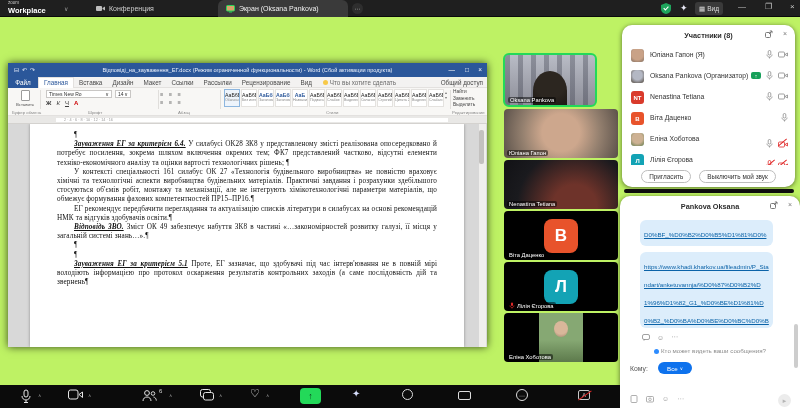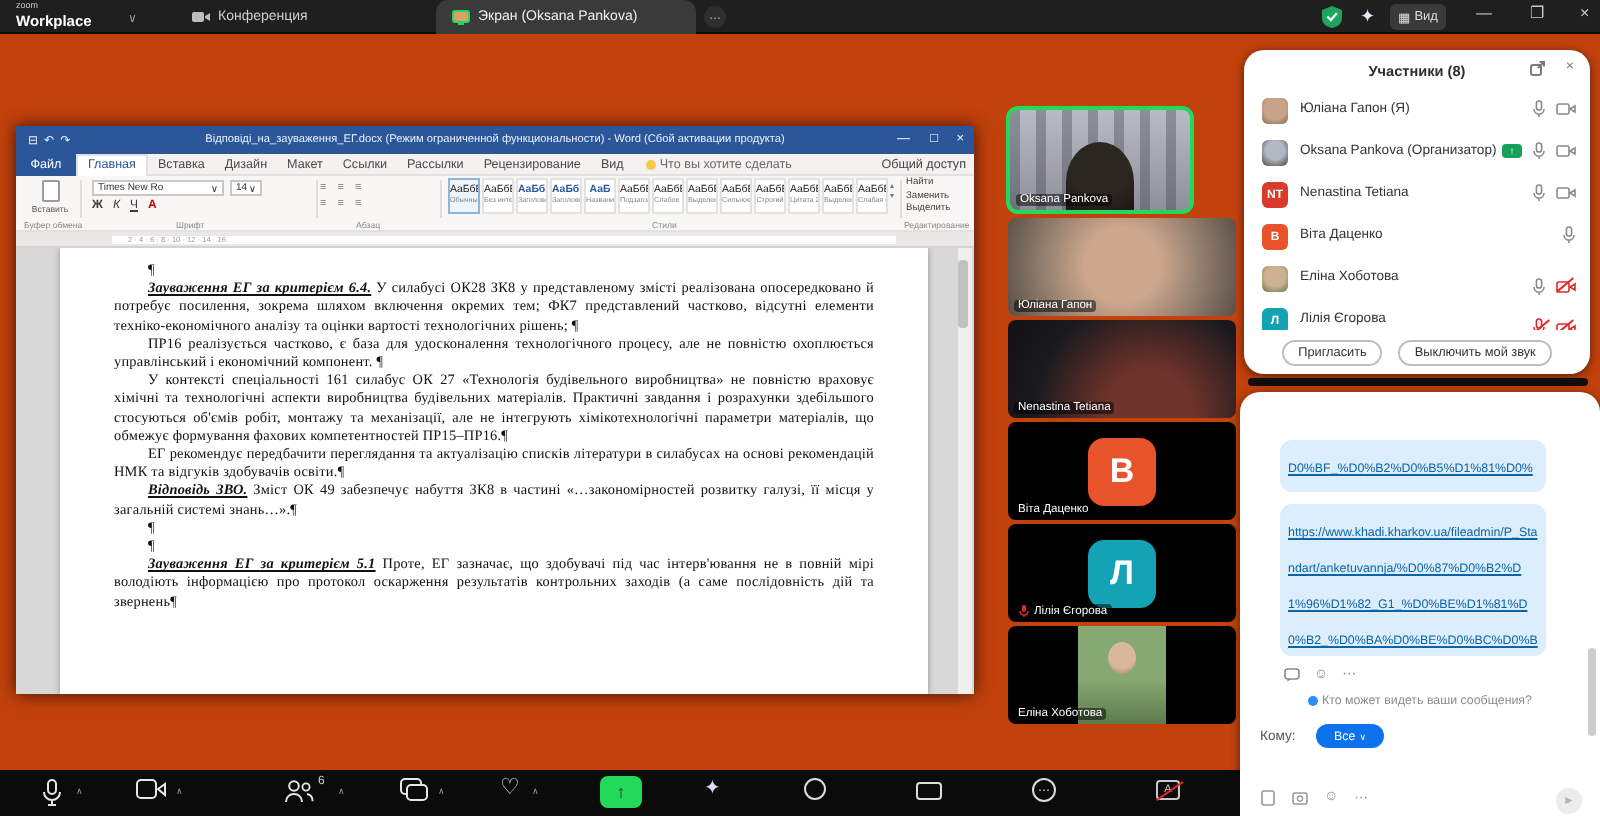--- a/index.html
+++ b/index.html
@@ -1,17 +1,17 @@
 <!DOCTYPE html>
 <html><head>
 <meta charset="utf-8">
 <style>
   *{margin:0;padding:0;box-sizing:border-box}
   html,body{background:#000}
-  .screen{position:relative;width:800px;height:408px;background:#c2410c;overflow:hidden;
+  .screen{position:relative;width:800px;height:408px;background:#bef264;overflow:hidden;
           font-family:"Liberation Sans",sans-serif;color:#ddd}
   .abs{position:absolute}
 
   
   .topbar{position:absolute;left:0;top:0;width:800px;height:17px;background:#1f1f1f;border-bottom:1px solid #0a0a0a}
   .logo{position:absolute;left:8px;top:1px;line-height:1;color:#fff}
   .logo .l1{font-size:4.5px;color:#c9c9c9;display:block}
   .logo .l2{font-size:7.5px;font-weight:bold;display:block;margin-top:1px}
   .logo-caret{position:absolute;left:64px;top:5px;font-size:6px;color:#9a9a9a}
   .tab{position:absolute;top:0;height:17px;display:flex;align-items:center;gap:4px;font-size:7px;color:#cfcfcf;padding:0 8px}
@@ -323,21 +323,20 @@
 
     <div class="ruler">
       <div class="ruler-band">2 · 4 · 6 · 8 · 10 · 12 · 14 · 16</div>
     </div>
 
     <div class="docarea">
       <div class="page">
         <div class="doc">
           <p><span class="lead"></span><span>¶</span></p>
           <p><span class="lead">Зауваження ЕГ за критерієм 6.4.</span><span> У силабусі ОК28 ЗК8 у представленому змісті реалізована опосередковано й потребує посилення, зокрема шляхом включення окремих тем; ФК7 представлений частково, відсутні елементи техніко-економічного аналізу та оцінки вартості технологічних рішень; ¶</span></p>
-          <p><span class="lead"></span><span>ПР16 реалізується частково, є база для удосконалення технологічного процесу, але не повністю охоплюється управлінський і економічний компонент. ¶</span></p>
           <p><span class="lead"></span><span>У контексті спеціальності 161 силабус ОК 27 «Технологія будівельного виробництва» не повністю враховує хімічні та технологічні аспекти виробництва будівельних матеріалів. Практичні завдання і розрахунки здебільшого стосуються об'ємів робіт, монтажу та механізації, але не інтегрують хімікотехнологічні параметри матеріалів, що обмежує формування фахових компетентностей ПР15–ПР16.¶</span></p>
           <p><span class="lead"></span><span>ЕГ рекомендує передбачити переглядання та актуалізацію списків літератури в силабусах на основі рекомендацій НМК та відгуків здобувачів освіти.¶</span></p>
           <p><span class="lead">Відповідь ЗВО.</span><span> Зміст ОК 49 забезпечує набуття ЗК8 в частині «…закономірностей розвитку галузі, її місця у загальній системі знань…».¶</span></p>
           <p><span class="lead"></span><span>¶</span></p>
           <p><span class="lead"></span><span>¶</span></p>
           <p><span class="lead">Зауваження ЕГ за критерієм 5.1</span><span> Проте, ЕГ зазначає, що здобувачі під час інтерв'ювання не в повній мірі володіють інформацією про протокол оскарження результатів контрольних заходів (а саме послідовність дій та звернень¶</span></p>
         </div>
       </div>
       <div class="w-scroll">
           <div class="w-thumb"></div>
@@ -477,20 +476,28 @@
 
     <div class="pfoot">
       <div class="pbtn">Пригласить</div>
       <div class="pbtn">Выключить мой звук</div>
     </div>
   </div>
 
   <div class="divider"></div>
 
   <div class="cpanel">
+    <div class="phead">
+      <span class="ptitle">Pankova Oksana</span>
+      <svg class="hico" style="right:22px" width="8" height="8" viewBox="0 0 8 8">
+        <rect x="0.5" y="2.5" width="5" height="5" rx="1" fill="none" stroke="#7a7a7a"></rect>
+          <path d="M4 4 7 1M4.8 1H7v2.2" stroke="#7a7a7a" fill="none"></path>
+      </svg>
+      <span class="hico" style="right:8px">×</span>
+    </div>
 
     <div class="bubble" style="top:24px;height:26px">
       <a>D0%BF_%D0%B2%D0%B5%D1%81%D0%BD%D0%B0.pdf</a>
     </div>
     <div class="bubble" style="top:56px;height:76px">
       <a>https://www.khadi.kharkov.ua/fileadmin/P_Standart/anketuvannja/%D0%87%D0%B2%D1%96%D1%82_G1_%D0%BE%D1%81%D0%B2_%D0%BA%D0%BE%D0%BC%D0%BF_25_%D0%BB%D1%96%D1%82%D0%BE.pdf</a>
     </div>
 
     <div class="msg-actions">
       <svg width="8" height="7" viewBox="0 0 8 7">

